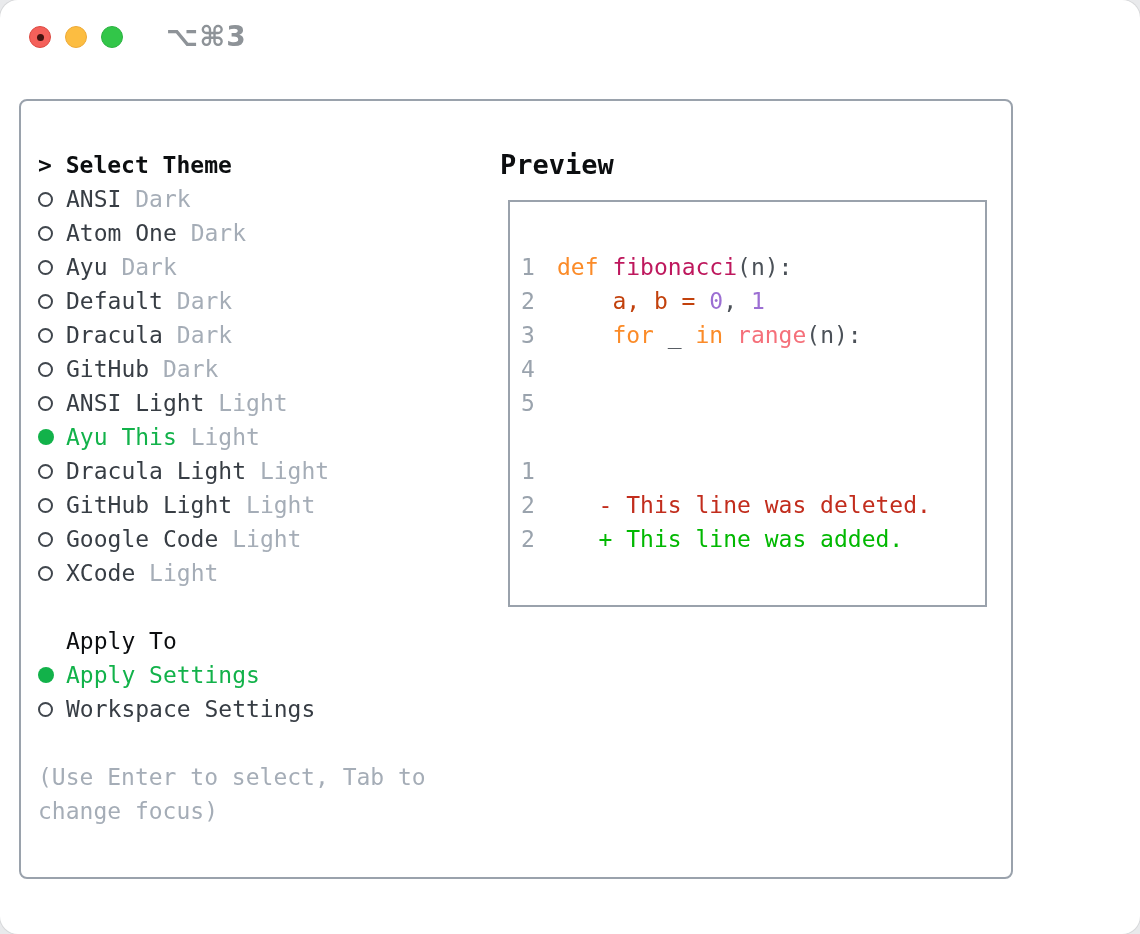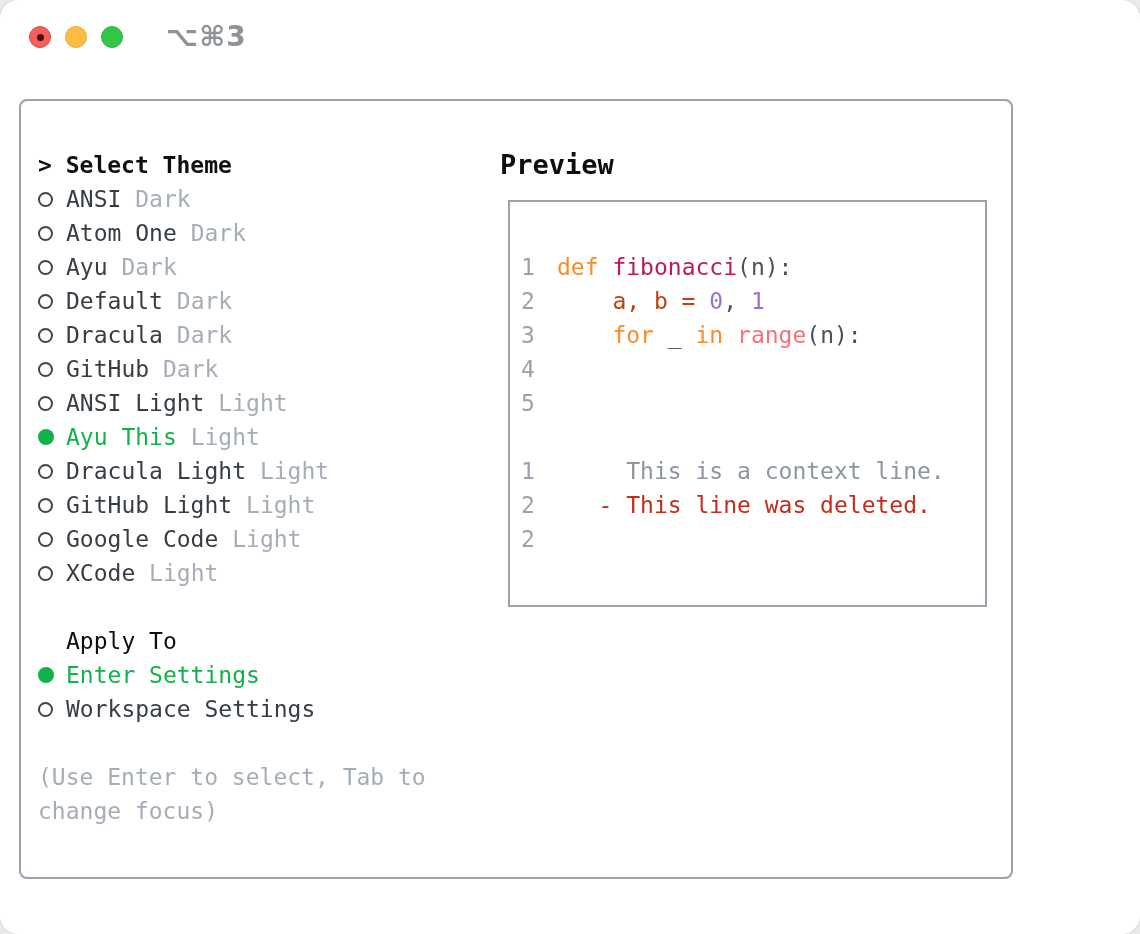--- a/index.html
+++ b/index.html
@@ -84,40 +84,40 @@
           <div class="row"><span class="bullet-cell"><span class="circle"></span></span><span class="opt-name">ANSI Light</span><span class="opt-variant"> </span><span class="opt-variant">Light</span></div>
           <div class="row"><span class="bullet-cell"><span class="circle sel"></span></span><span class="opt-name sel">Ayu This</span><span class="opt-variant"> </span><span class="opt-variant">Light</span></div>
           <div class="row"><span class="bullet-cell"><span class="circle"></span></span><span class="opt-name">Dracula Light</span><span class="opt-variant"> </span><span class="opt-variant">Light</span></div>
           <div class="row"><span class="bullet-cell"><span class="circle"></span></span><span class="opt-name">GitHub Light</span><span class="opt-variant"> </span><span class="opt-variant">Light</span></div>
           <div class="row"><span class="bullet-cell"><span class="circle"></span></span><span class="opt-name">Google Code</span><span class="opt-variant"> </span><span class="opt-variant">Light</span></div>
           <div class="row"><span class="bullet-cell"><span class="circle"></span></span><span class="opt-name">XCode</span><span class="opt-variant"> </span><span class="opt-variant">Light</span></div>
         </div>
       <div class="spacer"></div>
       <div class="row apply-header">Apply To</div>
       <div id="apply-options">
-          <div class="row"><span class="bullet-cell"><span class="circle sel"></span></span><span class="opt-name sel">Enter Settings</span></div>
+          <div class="row"><span class="bullet-cell"><span class="circle sel"></span></span><span class="opt-name sel">Apply Settings</span></div>
           <div class="row"><span class="bullet-cell"><span class="circle"></span></span><span class="opt-name">Workspace Settings</span></div>
         </div>
       <div class="spacer"></div>
       <div class="row hint">(Use Enter to select, Tab to</div>
       <div class="row hint">change focus)</div>
     </div>
 
     <div class="preview-header">Preview</div>
     <div class="preview-box">
       <div class="codewrap">
         <div id="code-lines">
             <div class="cline"><span class="lnum">1</span><span class="ccontent"><span style="color: rgb(251, 139, 40);">def</span><span style="color: rgb(75, 81, 88);"> </span><span style="color: #be185d;">fibonacci</span><span style="color: rgb(75, 81, 88);">(n):</span></span></div>
             <div class="cline"><span class="lnum">2</span><span class="ccontent"><span style="color: #c2410c;">    a, b = </span><span style="color: rgb(156, 111, 211);">0</span><span style="color: rgb(75, 81, 88);">, </span><span style="color: rgb(156, 111, 211);">1</span></span></div>
             <div class="cline"><span class="lnum">3</span><span class="ccontent"><span style="color: rgb(75, 81, 88);">    </span><span style="color: rgb(251, 139, 40);">for</span><span style="color: rgb(75, 81, 88);"> _ </span><span style="color: rgb(251, 139, 40);">in</span><span style="color: rgb(75, 81, 88);"> </span><span style="color: rgb(245, 112, 122);">range</span><span style="color: rgb(75, 81, 88);">(n):</span></span></div>
             <div class="cline"><span class="lnum">4</span></div>
             <div class="cline"><span class="lnum">5</span></div>
           </div>
         <div class="spacer"></div>
         <div id="diff-lines">
-            <div class="cline"><span class="lnum">1</span><span class="ccontent" style="color: rgb(141, 149, 158);">     This is a context line.</span></div>
+            <div class="cline"><span class="lnum">1</span></div>
             <div class="cline"><span class="lnum">2</span><span class="ccontent" style="color: rgb(194, 45, 29);">   - This line was deleted.</span></div>
-            <div class="cline"><span class="lnum">2</span></div>
+            <div class="cline"><span class="lnum">2</span><span class="ccontent" style="color: rgb(1, 184, 1);">   + This line was added.</span></div>
           </div>
       </div>
     </div>
   </div>
 </div>
 
 </body></html>

